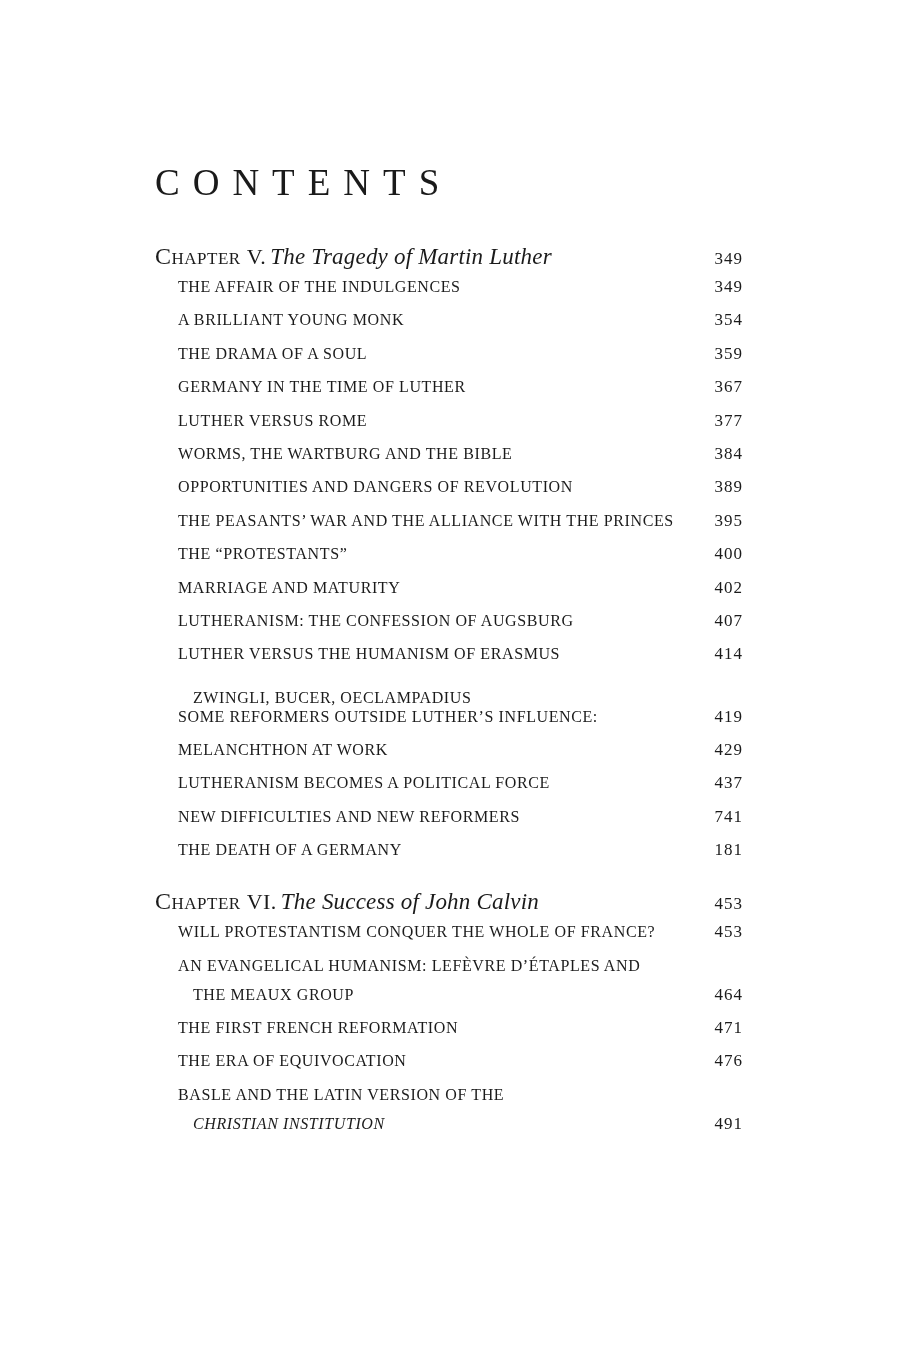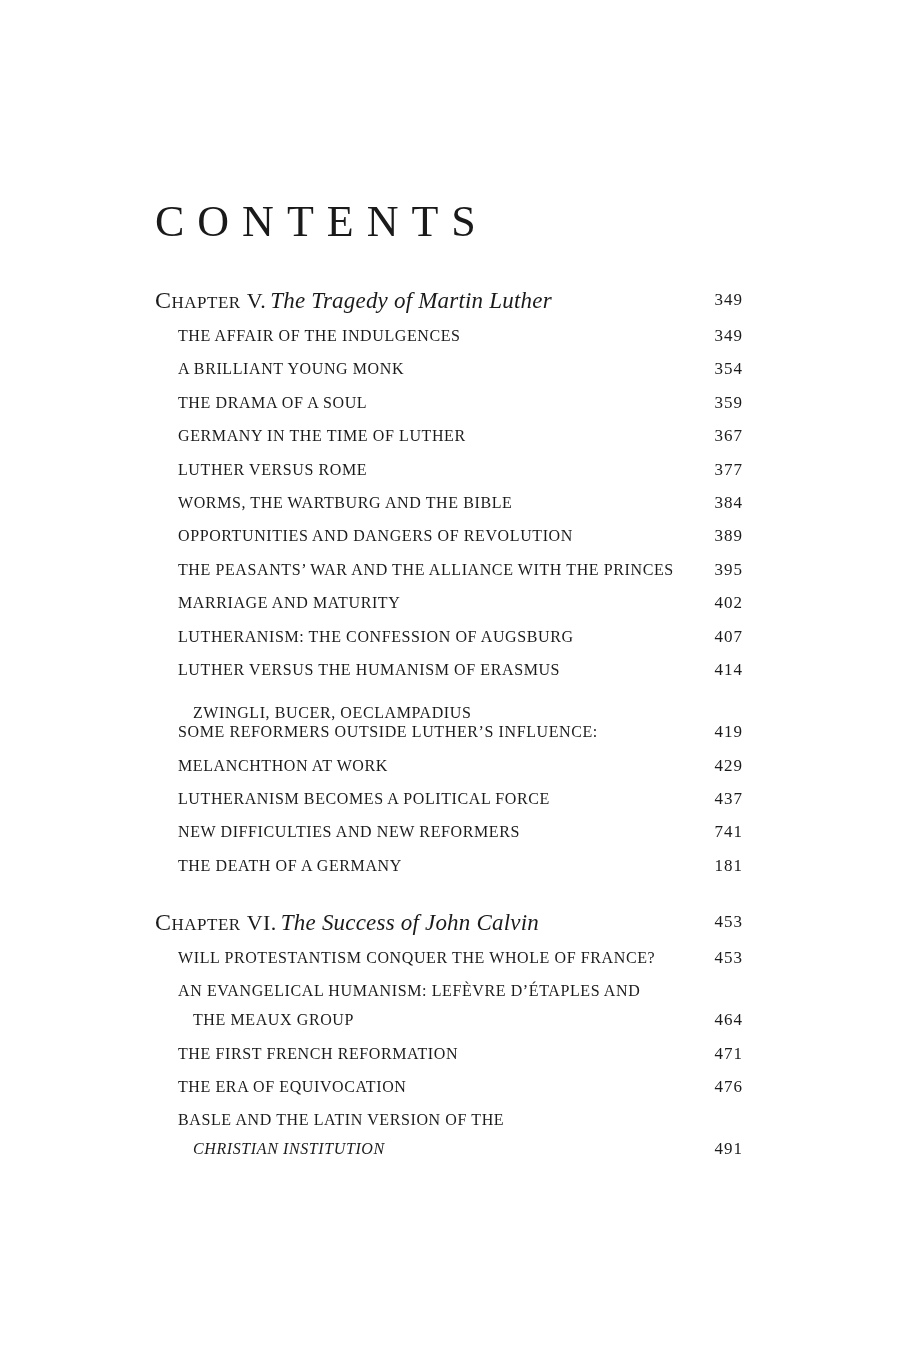--- a/index.html
+++ b/index.html
@@ -19,39 +19,38 @@
   }
 
   .content {
     position: absolute;
     left: 155px;
     top: 163px;
     width: 588px; 
   }
 
   .contents-title {
-    font-size: 44px;
+    font-size: 37px;
     font-weight: normal;
     letter-spacing: 13px;
     line-height: 40px;
     color: #1a1a1a;
     margin-bottom: 44px;
     white-space: nowrap;
-    margin-top: 39px;
   }
 
   .chapter + .chapter {
     margin-top: 33px;
   }
 
   .chapter-heading {
     display: flex;
     justify-content: space-between;
-    align-items: flex-start;
-    line-height: 28px;
+    align-items: flex-end;
+    line-height: 18px;
     margin-bottom: 9px;
   }
 
   .chapter-heading-left {
     white-space: nowrap;
   }
 
   .chapter-label {
     font-variant: small-caps;
     font-size: 24px;
@@ -173,20 +172,26 @@
               <div class="entry-page">389</div>
             </div>
             <div class="entry-row">
               <div class="entry-lines">
                 <div class="entry-line">THE PEASANTS’ WAR AND THE ALLIANCE WITH THE PRINCES</div>
               </div>
               <div class="entry-page">395</div>
             </div>
             <div class="entry-row">
               <div class="entry-lines">
+                <div class="entry-line">THE “PROTESTANTS”</div>
+              </div>
+              <div class="entry-page">400</div>
+            </div>
+            <div class="entry-row">
+              <div class="entry-lines">
                 <div class="entry-line">MARRIAGE AND MATURITY</div>
               </div>
               <div class="entry-page">402</div>
             </div>
             <div class="entry-row">
               <div class="entry-lines">
                 <div class="entry-line">LUTHERANISM: THE CONFESSION OF AUGSBURG</div>
               </div>
               <div class="entry-page">407</div>
             </div>

